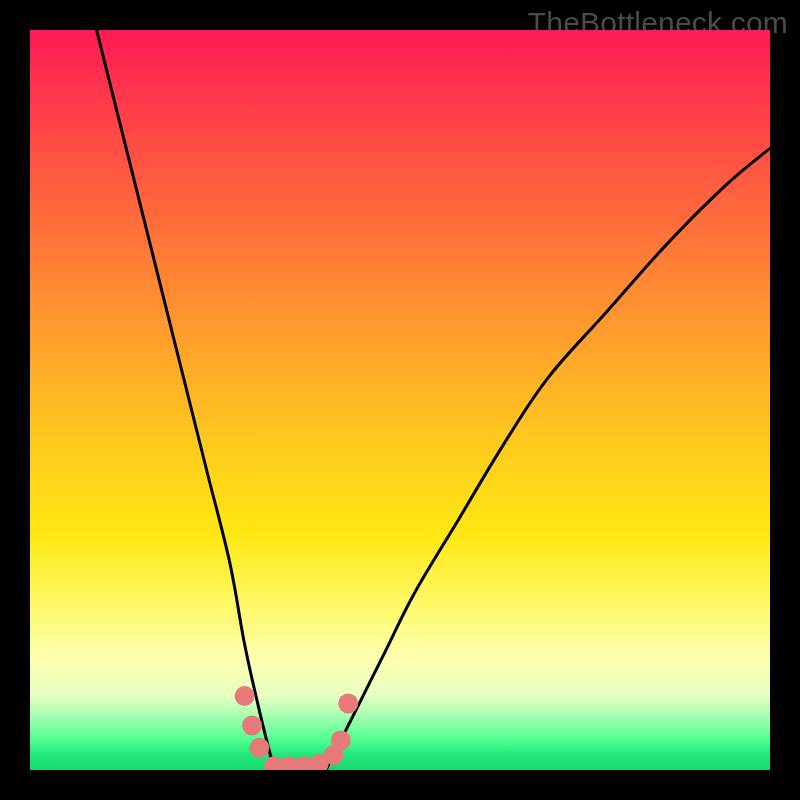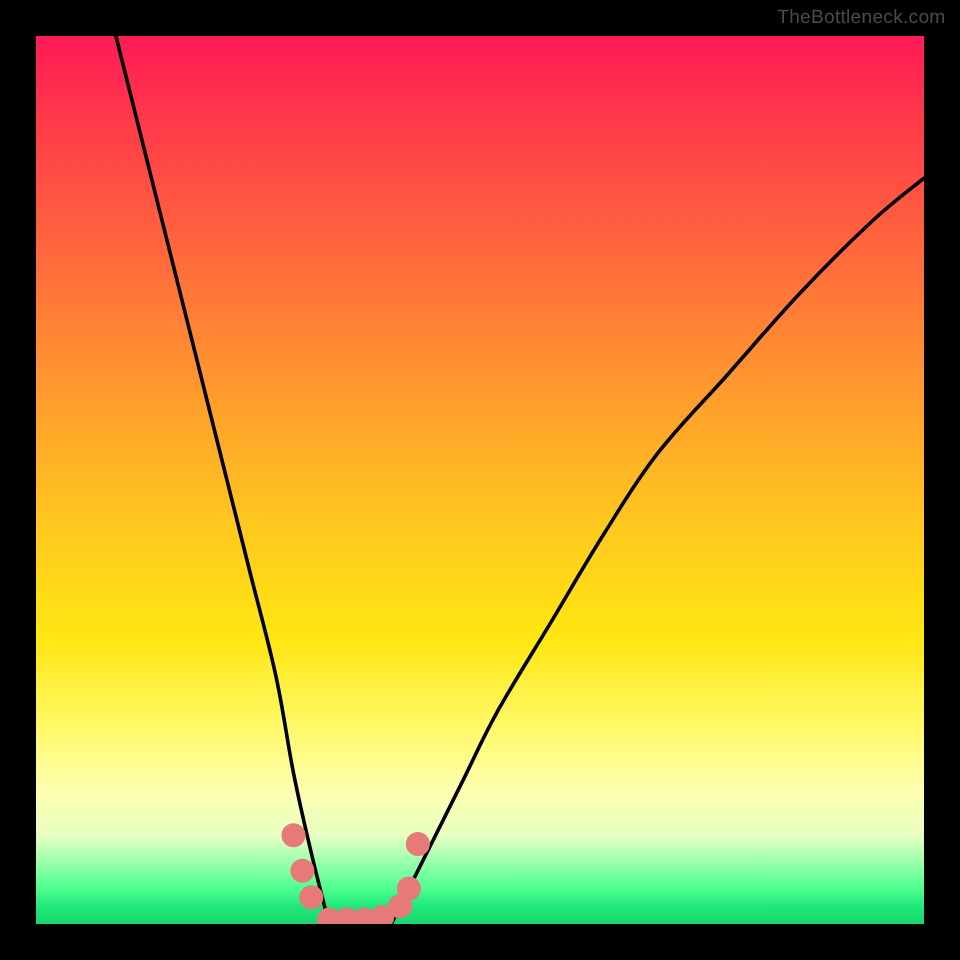--- a/index.html
+++ b/index.html
@@ -43,21 +43,21 @@
       #4dff8f 96%,
       #21e77a 98%,
       #17d86e 100%
     );
   }
   .watermark {
     position: absolute;
     top: 6px;
     right: 12px;
     color: #4b4b4b;
-    font-size: 16px;
+    font-size: 30px;
     font-weight: 500;
     letter-spacing: 0.2px;
     user-select: none;
   }
   svg.curves {
     position: absolute;
     inset: 0;
   }
 </style>
 </head>

